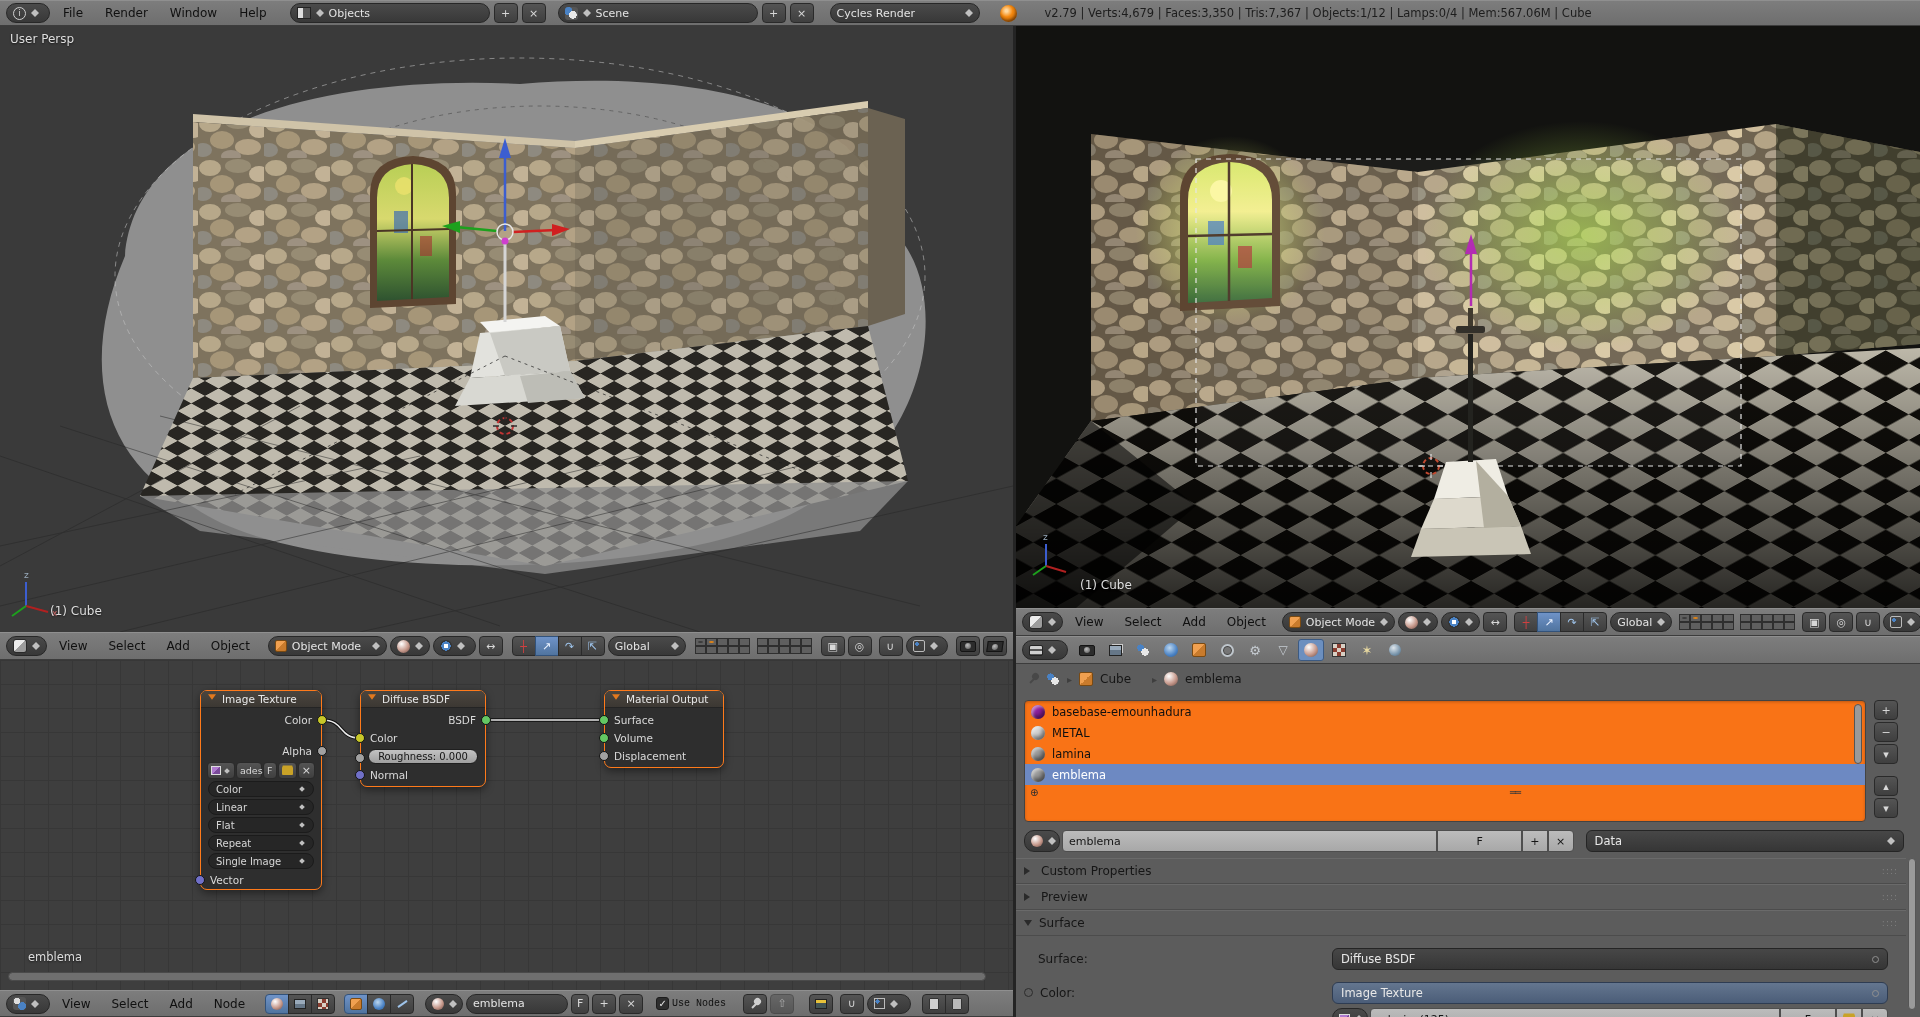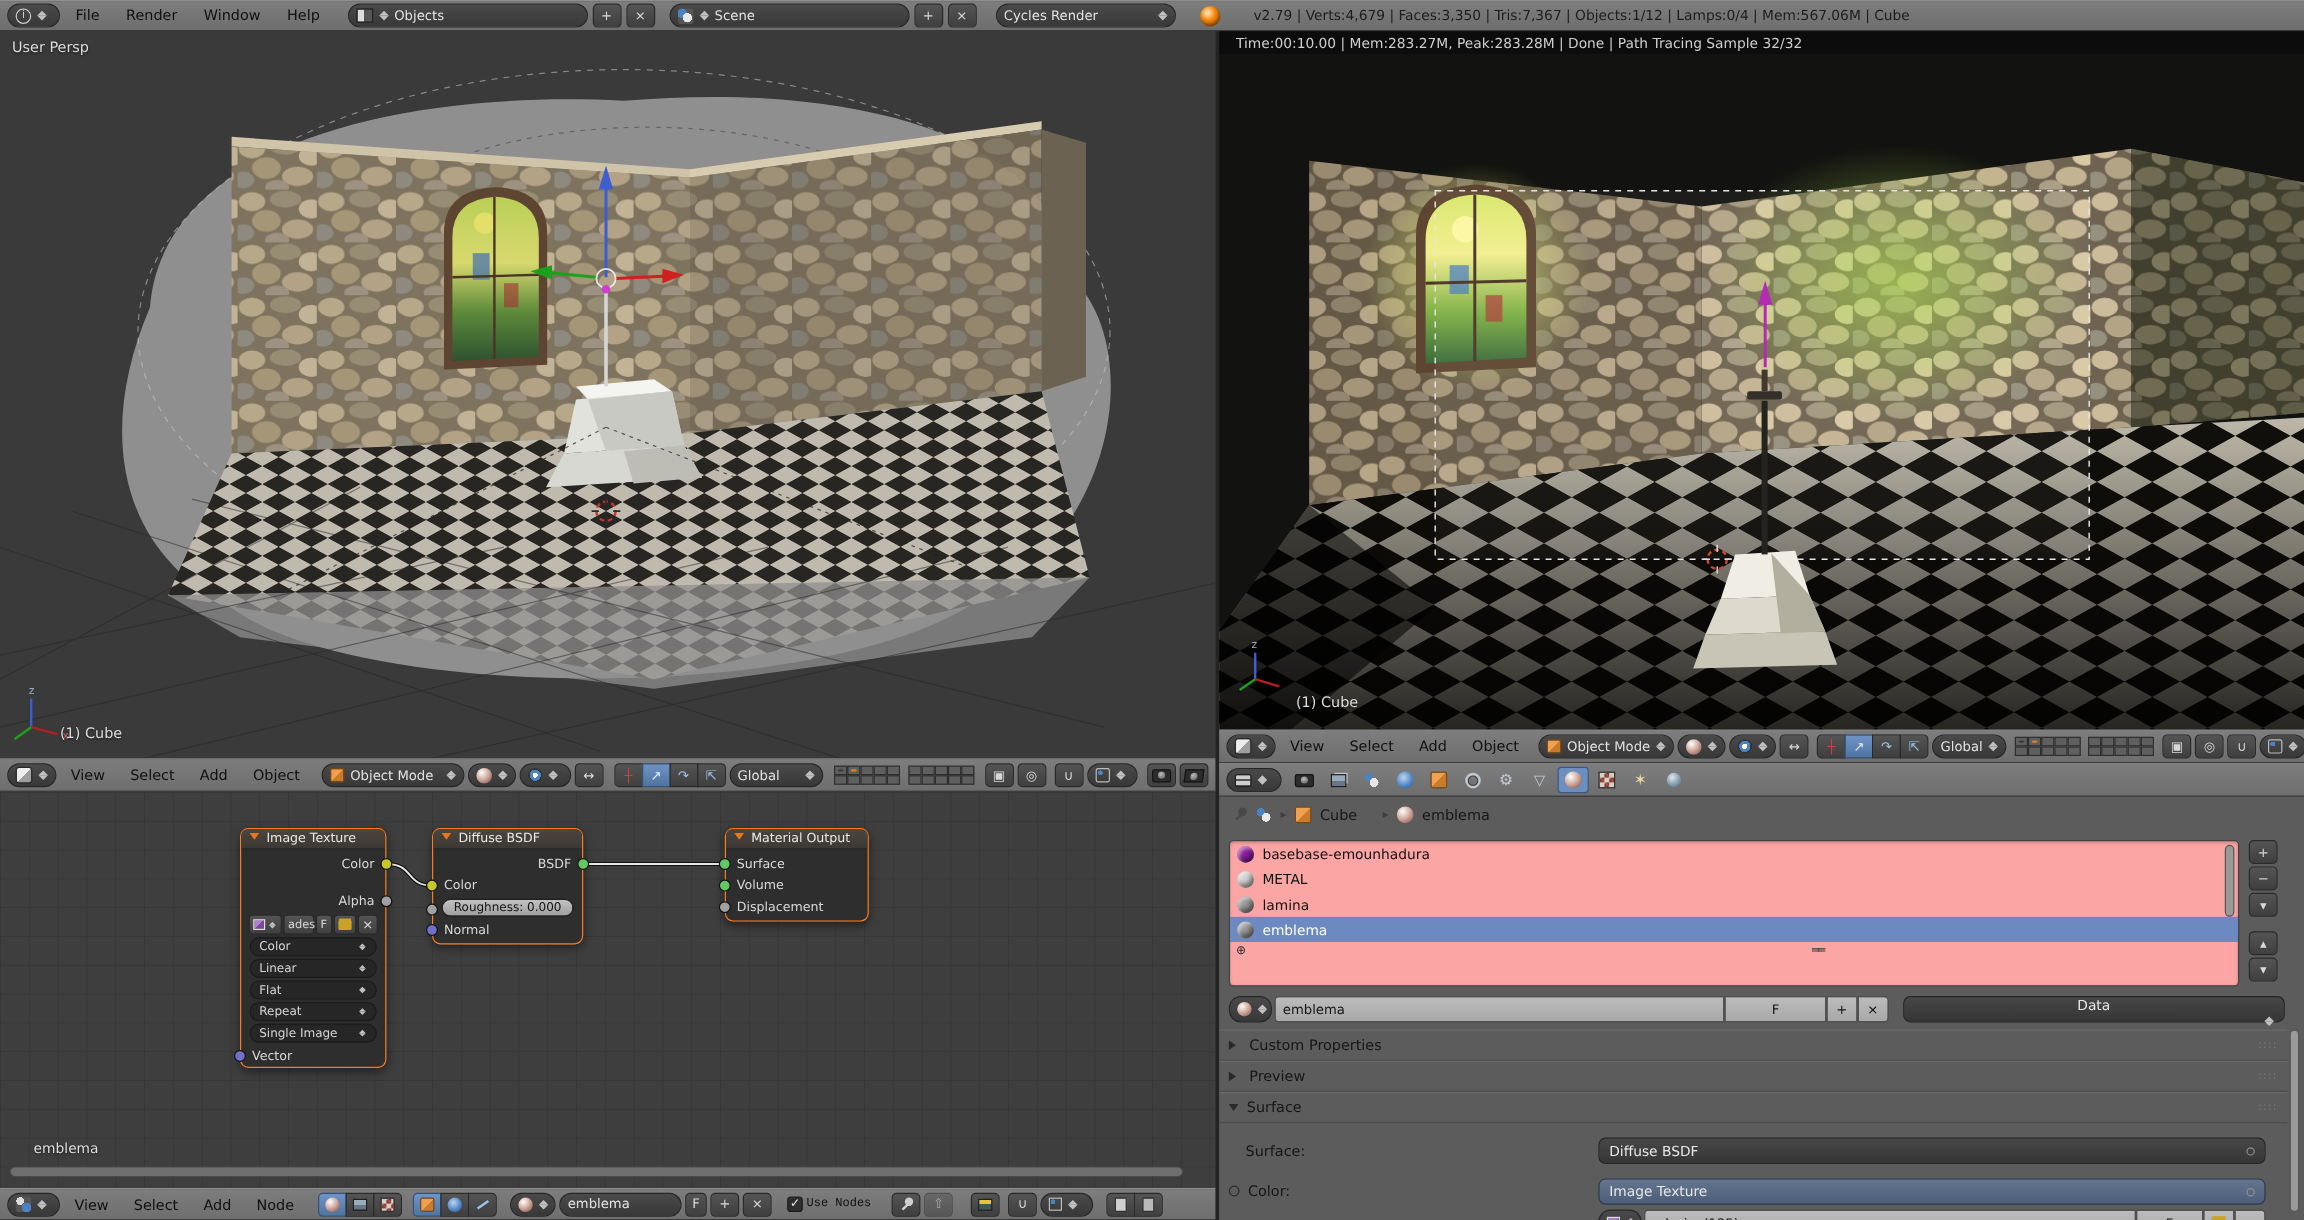--- a/index.html
+++ b/index.html
@@ -60,21 +60,21 @@
         font-size:10px;display:flex;align-items:center;padding:0 7px;}
   .nsel .lbl{flex:1;}
   .slider{height:15px;margin:2px 7px;background:linear-gradient(#c2c2c2,#9f9f9f);border:1px solid #1f1f1f;border-radius:8px;
         color:#141414;font-size:10px;display:flex;align-items:center;justify-content:center;}
 
   
   #props{background:#5c5c5c;font-size:12px;}
   .tabrow{display:flex;gap:2px;align-items:center;}
   .tab{width:26px;height:22px;border-radius:3px;display:flex;align-items:center;justify-content:center;}
   .tab.on{background:#6c8fbf;border:1px solid #3c5a82;}
-  .listbox{background:#fca5a5;border:1px solid #434343;border-radius:4px;overflow:hidden;box-shadow:inset 0 1px 3px rgba(0,0,0,.25);}
+  .listbox{background:#f97316;border:1px solid #434343;border-radius:4px;overflow:hidden;box-shadow:inset 0 1px 3px rgba(0,0,0,.25);}
   .lrow{height:21px;display:flex;align-items:center;gap:7px;padding:0 6px;color:#101010;font-size:11.5px;}
   .lrow.sel{background:#6d89c2;color:#fff;}
   .panelhdr{height:26px;display:flex;align-items:center;gap:7px;padding:0 8px;border-top:1px solid #6a6a6a;border-bottom:1px solid #4c4c4c;color:#161616;font-size:12px;}
   .grip{margin-left:auto;color:#7e7e7e;font-size:9px;letter-spacing:1px;}
   .tri-c{width:0;height:0;border:4px solid transparent;border-left:6px solid #2a2a2a;display:inline-block;}
   .tri-o{width:0;height:0;border:4px solid transparent;border-top:6px solid #2a2a2a;display:inline-block;margin-top:3px;}
   .ddwide{height:22px;border-radius:6px;background:linear-gradient(#474747,#363636);border:1px solid #252525;
           color:#e8e8e8;font-size:11.5px;display:flex;align-items:center;padding:0 8px;}
   .ddwide .o{margin-left:auto;width:7px;height:7px;border-radius:50%;border:1px solid #909090;}
   .ddblue{background:linear-gradient(#64768f,#4b5d78);border-color:#2e3c52;}
@@ -593,23 +593,20 @@
       <line x1="421" y1="440" x2="427" y2="440" stroke="#ddd" stroke-width="1.2"></line>
     </g>
 
     <g>
       <line x1="30" y1="540" x2="30" y2="518" stroke="#3c5ed0" stroke-width="2"></line>
       <line x1="30" y1="540" x2="50" y2="546" stroke="#b02020" stroke-width="2"></line>
       <line x1="30" y1="540" x2="17" y2="549" stroke="#1da11d" stroke-width="2"></line>
       <text x="27" y="514" fill="#9ab" font-size="9">z</text>
     </g>
   </svg>
-  <div class="statsbar abs" style="left:0;top:0;width:904px;height:19px;">
-    <span>Time:00:10.00 | Mem:283.27M, Peak:283.28M | Done | Path Tracing Sample 32/32</span>
-  </div>
   <span class="abs vtxt" style="left:64px;top:552px;">(1) Cube</span>
 </div>
 
 <div class="abs bar" style="left:1016px;top:608px;width:904px;height:28px;padding:0 6px;gap:3px;">
   <div class="dd" style="width:44px;">
     <span class="ic" style="background:linear-gradient(135deg,#ececec 50%,#9d9d9d 50%);border:1px solid #2a2a2a;border-radius:3px;"></span>
     <span class="ud"></span>
   </div>
   <span class="menu">View</span>
   <span class="menu">Select</span>
@@ -778,21 +775,21 @@
       <span class="ud"></span>
     </div>
     <div class="dd fld-light" style="width:382px;height:22px;border-radius:4px 0 0 4px;">
       <span class="lbl">emblema</span>
     </div>
     <div class="dd fld-light" style="width:86px;height:22px;border-radius:0;justify-content:center;margin-left:-2px;">
       <span>F</span>
     </div>
     <div class="dd fld-light" style="width:26px;height:22px;border-radius:0;justify-content:center;margin-left:-2px;">+</div>
     <div class="dd fld-light" style="width:26px;height:22px;border-radius:0 4px 4px 0;justify-content:center;margin-left:-2px;">×</div>
-    <div class="ddwide" style="width:324px;margin-left:10px;flex-direction:column;">
+    <div class="ddwide" style="width:324px;margin-left:10px;">
       <span>Data</span>
       <span class="ud" style="margin-left:auto;"></span>
     </div>
   </div>
 
   <div class="abs" style="left:0;top:222px;width:890px;">
     <div class="panelhdr">
       <span class="tri-c"></span>
       <span>Custom Properties</span>
       <span class="grip">::::</span>

